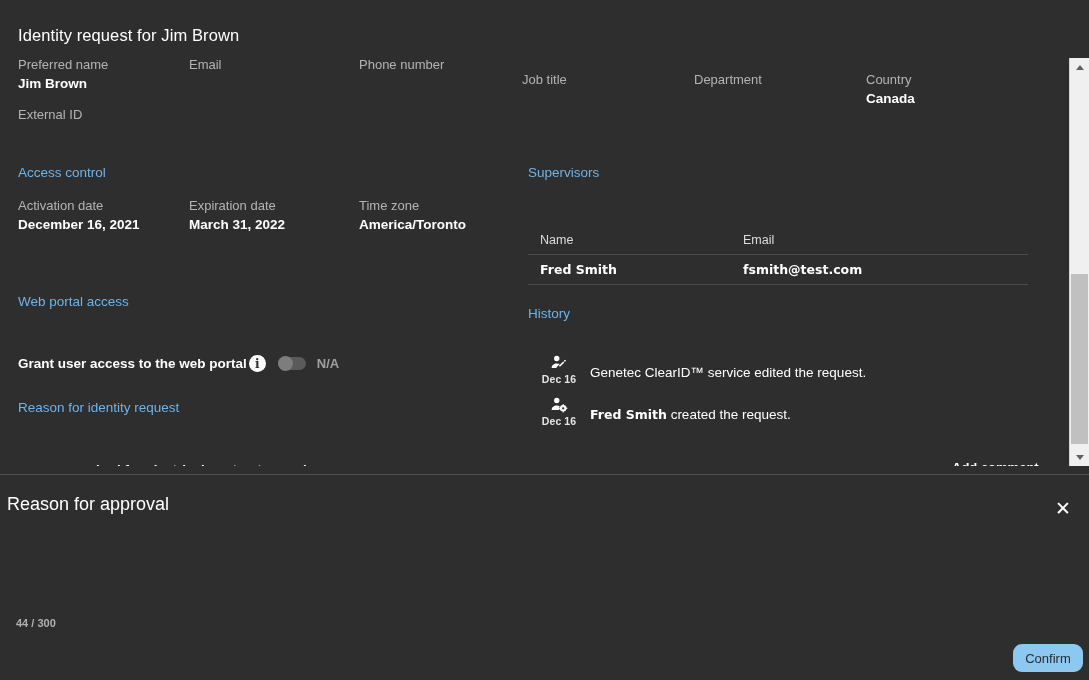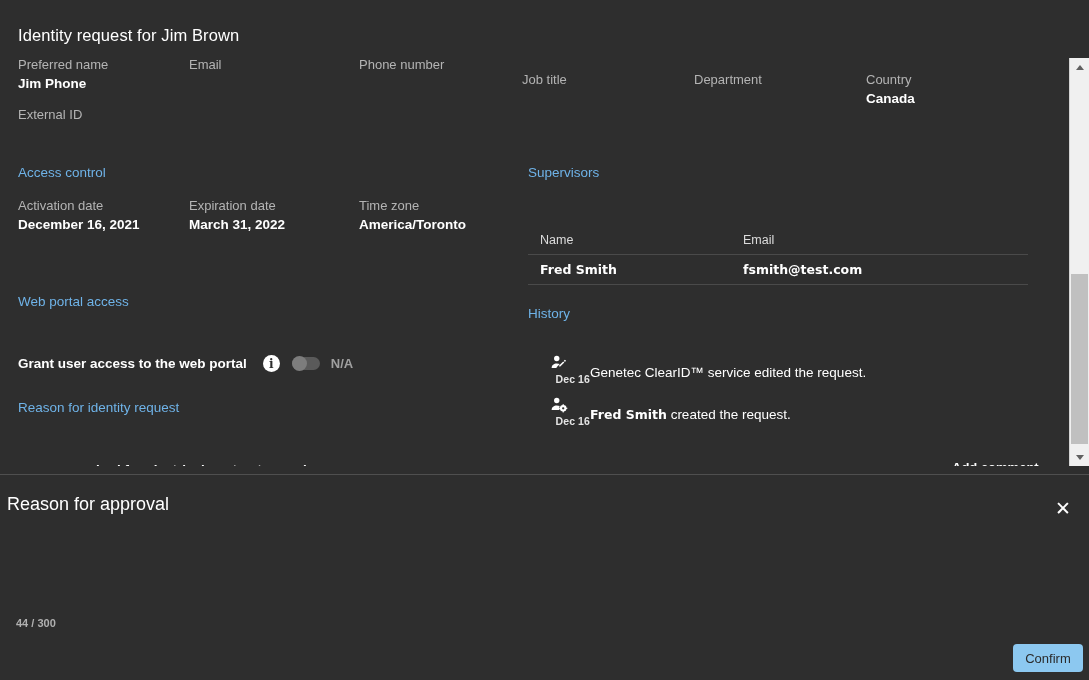--- a/index.html
+++ b/index.html
@@ -109,21 +109,21 @@
   .portal-row {
     position: absolute;
     left: 18px; top: 313px;
     display: flex;
     align-items: center;
   }
   .portal-label {
     font-size: 13.5px;
     font-weight: bold;
     color: #ffffff;
-    margin-right: 16px;
+    margin-right: 2px;
   }
   .info-icon {
     width: 17px; height: 17px;
     border-radius: 50%;
     background: #ffffff;
     color: #2e2e2e;
     font-size: 12px;
     font-weight: bold;
     font-family: "DejaVu Serif", serif;
     display: flex;
@@ -159,21 +159,21 @@
     width: 520px;
   }
   .history-item {
     display: flex;
     align-items: flex-start;
     margin-bottom: 9px;
   }
   .history-icon-col {
     width: 62px;
     flex: 0 0 62px;
-    text-align: right;
+    text-align: center;
     padding-top: 2px;
   }
   .history-icon {
     display: block;
     margin: 0 auto;
     width: 20px; height: 18px;
   }
   .history-date {
     display: block;
     margin-top: 1px;
@@ -314,42 +314,42 @@
     font-weight: bold;
     color: #b0b0b0;
   }
   .confirm-btn {
     position: absolute;
     left: 1013px; top: 644px;
     width: 70px; height: 28px;
     background: #8cc8f0;
     color: #2b2b2b;
     border: none;
-    border-radius: 4px;
+    border-radius: 9px;
     font-family: "Liberation Sans", sans-serif;
     font-size: 13px;
     cursor: pointer;
     padding: 0;
   }
 </style>
 </head>
 <body>
 
 <div class="app">
 
   <div class="detail-panel">
 
     <div class="page-title">Identity request for Jim Brown</div>
 
     <div class="scroll-viewport">
       <div class="scroll-content">
 
         <div class="field" style="left:18px; top:14px;">
           <span class="field-label">Preferred name</span>
-          <span class="field-value">Jim Phone</span>
+          <span class="field-value">Jim Brown</span>
         </div>
         <div class="field" style="left:189px; top:14px;">
           <span class="field-label">Email</span>
           <span class="field-value"></span>
         </div>
         <div class="field" style="left:359px; top:14px;">
           <span class="field-label">Phone number</span>
           <span class="field-value"></span>
         </div>
         <div class="field" style="left:522px; top:29px;">

